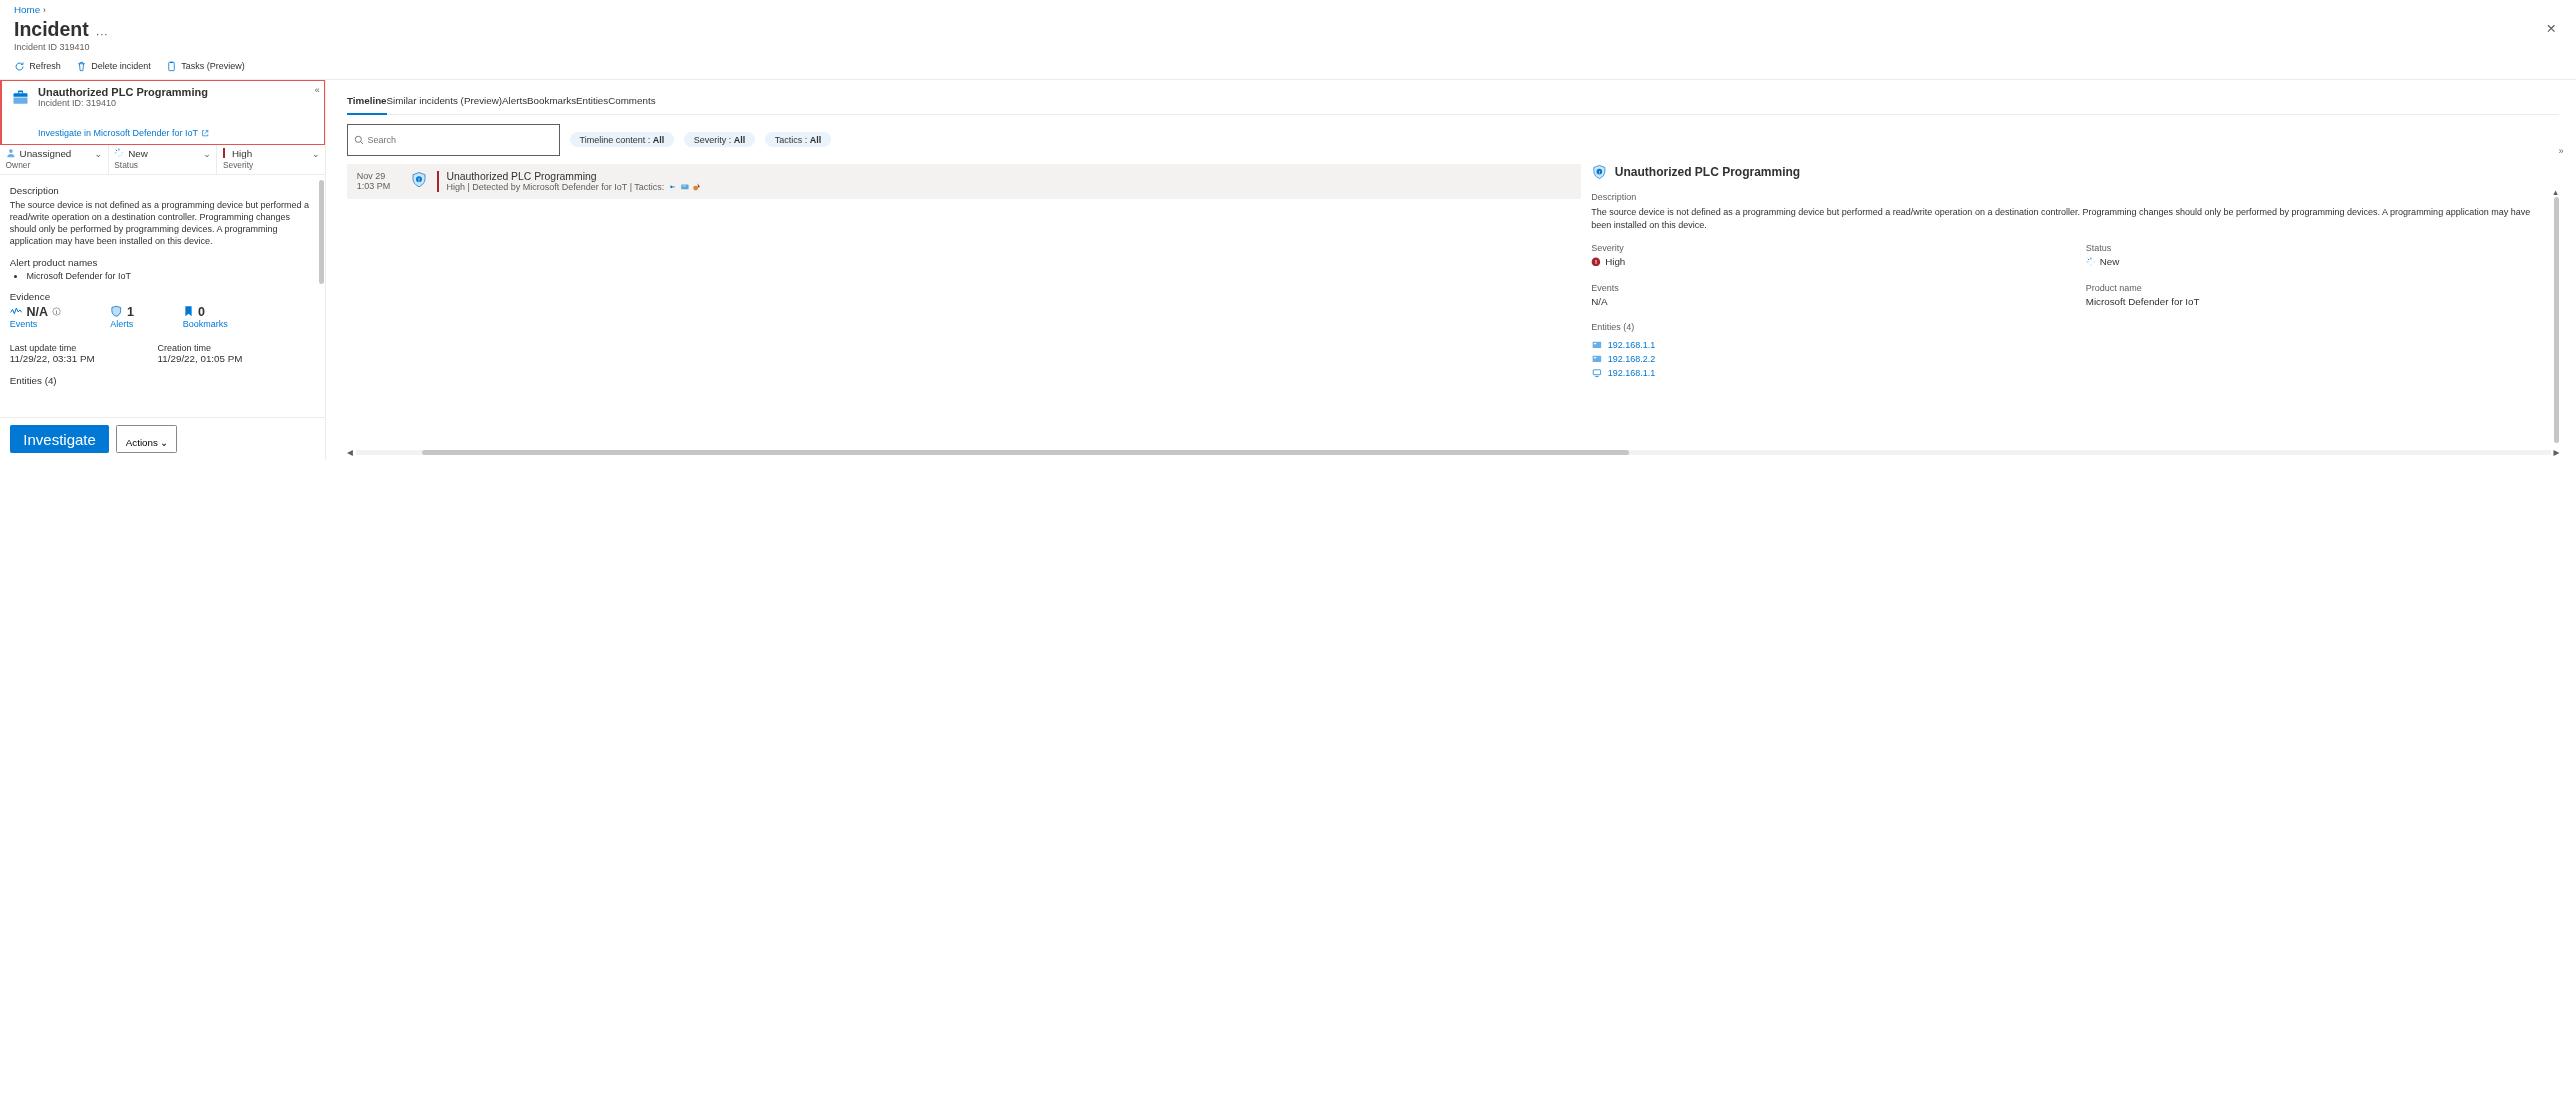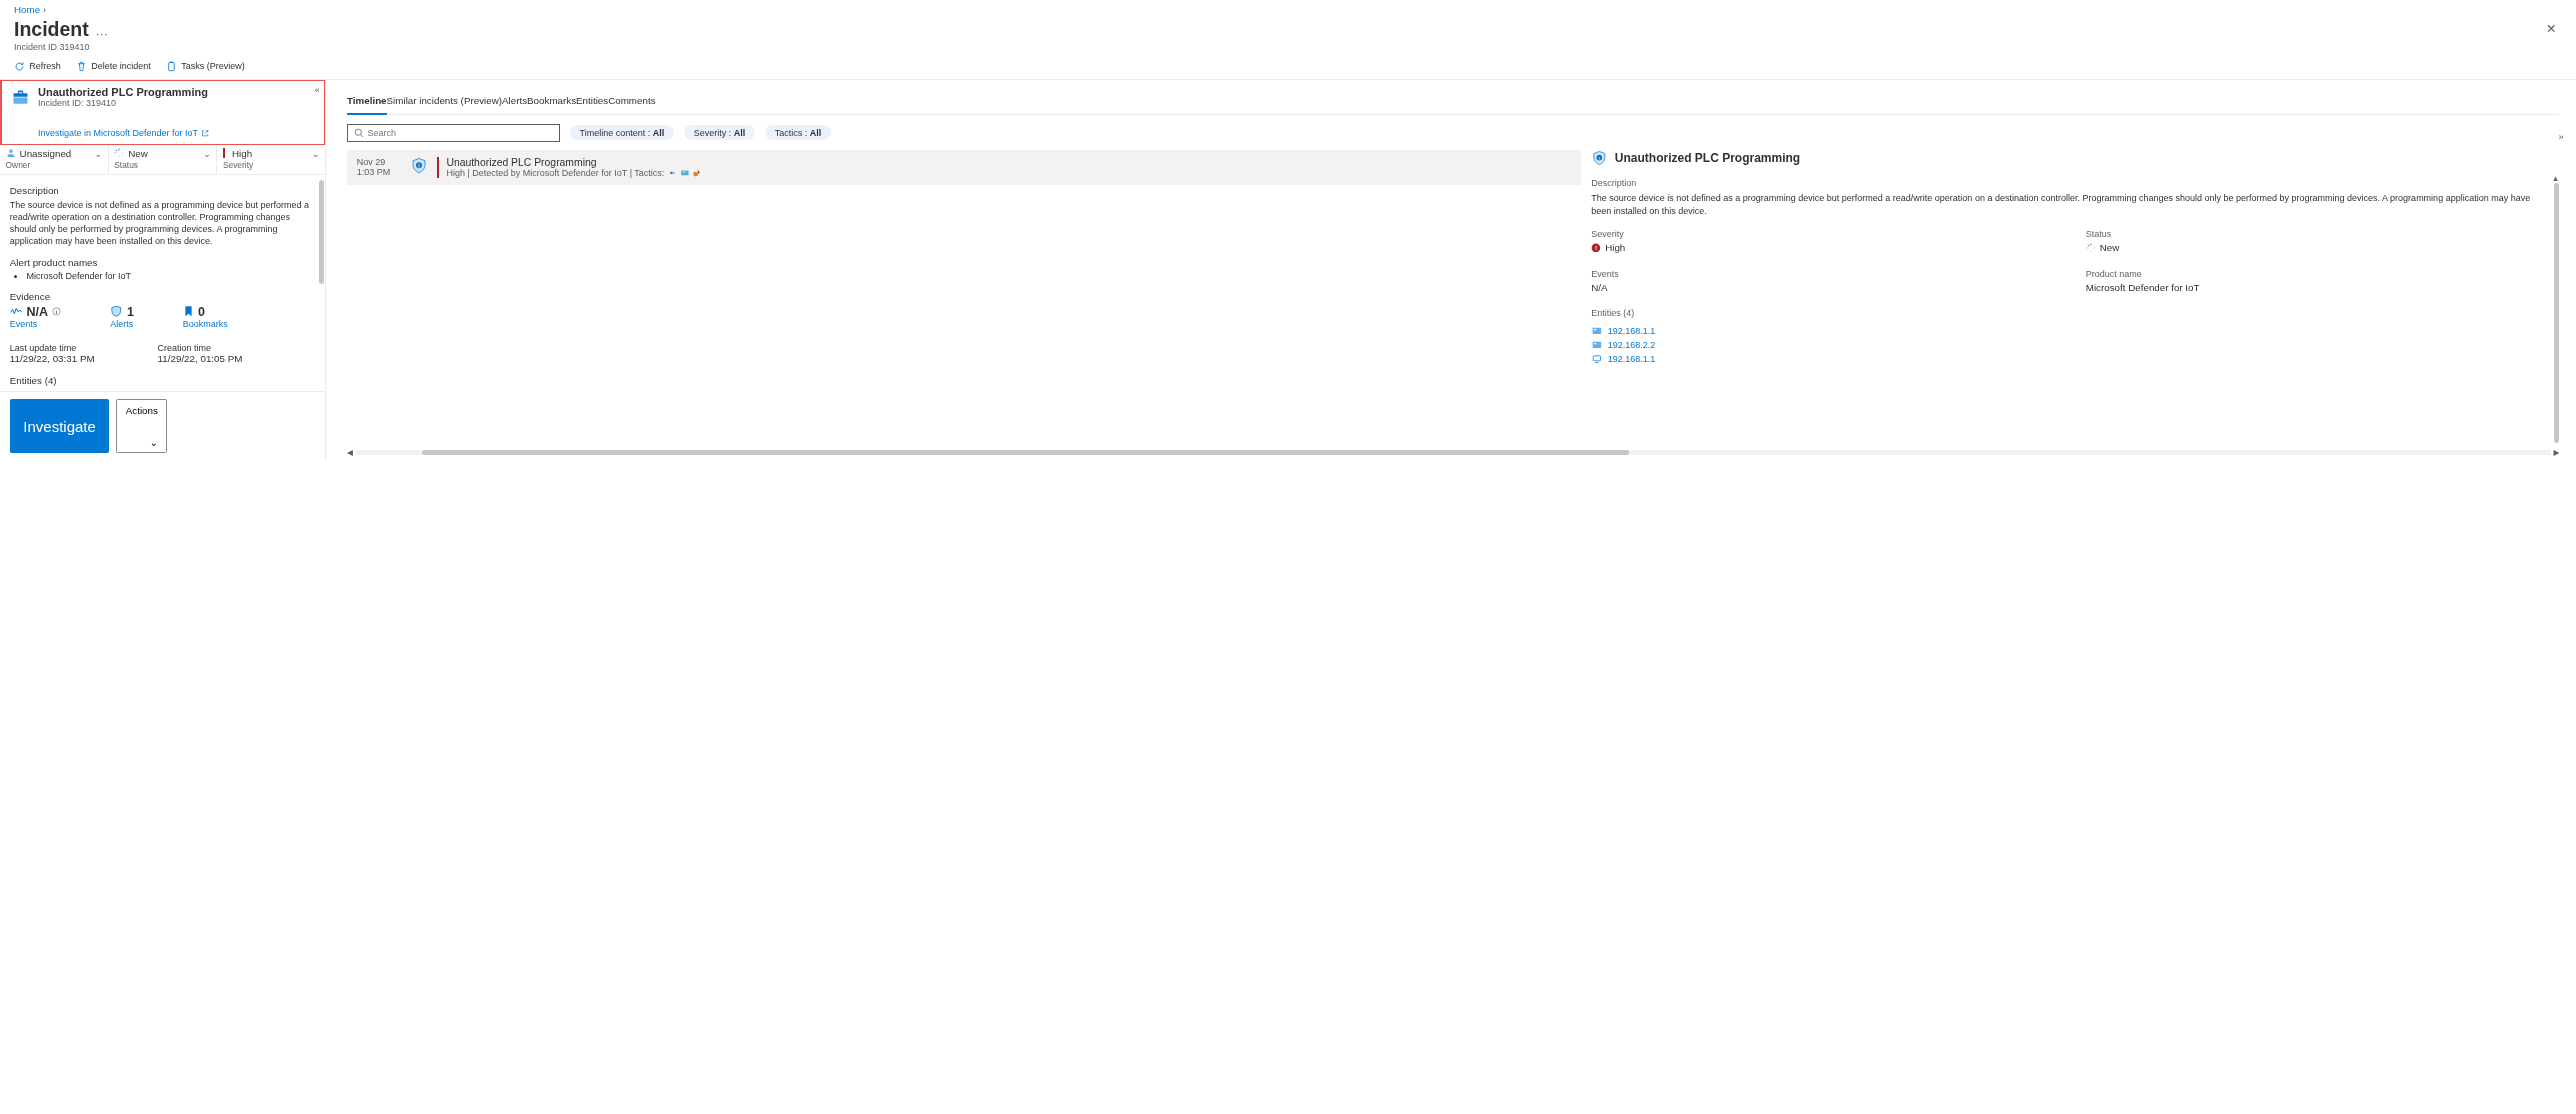--- a/index.html
+++ b/index.html
@@ -50,30 +50,30 @@
   .evidence { display: flex; gap: 49px; margin-bottom: 14px; }
   .evi-item .val { display: flex; align-items: center; gap: 4.2px; font-size: 12.5px; font-weight: 600; }
   .evi-item .lbl { color: #0078d4; font-size: 9px; cursor: pointer; }
 
   .times { display: flex; gap: 63px; margin-bottom: 11px; }
   .times .t-lbl { font-size: 9px; color: #323130; }
   .times .t-val { font-size: 9.8px; }
 
   .footer-actions { position: absolute; bottom: 0; left: 0; right: 0; padding: 7px 9.8px; background: #fff; border-top: 0.7px solid #edebe9; display: flex; gap: 7px; }
   .btn-primary { background: #0078d4; color: #fff; border: 0.7px solid #0078d4; padding: 4.2px 12.5px; font-size: 15px; cursor: pointer; border-radius: 1.4px; }
-  .btn-secondary { background: #fff; border: 0.7px solid #8a8886; padding: 4.2px 8.4px; font-size: 9.8px; cursor: pointer; border-radius: 1.4px; display: inline-flex; align-items: flex-end; gap: 21px; flex-direction: column; }
+  .btn-secondary { background: #fff; border: 0.7px solid #8a8886; padding: 4.2px 8.4px; font-size: 9.8px; cursor: pointer; border-radius: 1.4px; display: inline-flex; align-items: flex-end; gap: 2px; }
 
   
   .right { flex: 1; padding: 11px 16.7px 0 21px; display: flex; flex-direction: column; position: relative; }
   .tabs { display: flex; border-bottom: 0.7px solid #edebe9; }
   .tab { padding: 4.2px 0 7px 0; cursor: pointer; font-size: 9.8px; color: #323130; }
   .tab.active { color: #323130; font-weight: 600; border-bottom: 2.1px solid #0078d4; margin-bottom: -0.7px; }
 
   .filters { display: flex; gap: 9.8px; align-items: center; margin: 8.4px 0; }
-  .search { flex: 0 0 213px; border: 0.7px solid #605e5c; height: 18px; display: flex; align-items: center; padding: 0 5.6px; gap: 4.2px; }
+  .search { flex: 0 0 213px; border: 0.7px solid #605e5c; height: 32px; display: flex; align-items: center; padding: 0 5.6px; gap: 4.2px; }
   .search input { border: none; outline: none; flex: 1; font-size: 9px; }
   .pill { background: #eaf3fb; border-radius: 9.8px; padding: 2.8px 9.8px; font-size: 9px; cursor: pointer; }
   .pill b { font-weight: 600; }
 
   .content-row { display: flex; gap: 0; flex: 1; min-height: 0; }
   .timeline-col { flex: 1.02; min-width: 0; }
   .detail-col { flex: 0.8; min-width: 0; padding-left: 9.8px; position: relative; }
 
   .alert-card { background: #f3f2f1; display: flex; padding: 7px 9.8px; gap: 9.8px; align-items: flex-start; border-radius: 1.4px; }
   .alert-date { width: 43px; color: #605e5c; font-size: 9px; }

